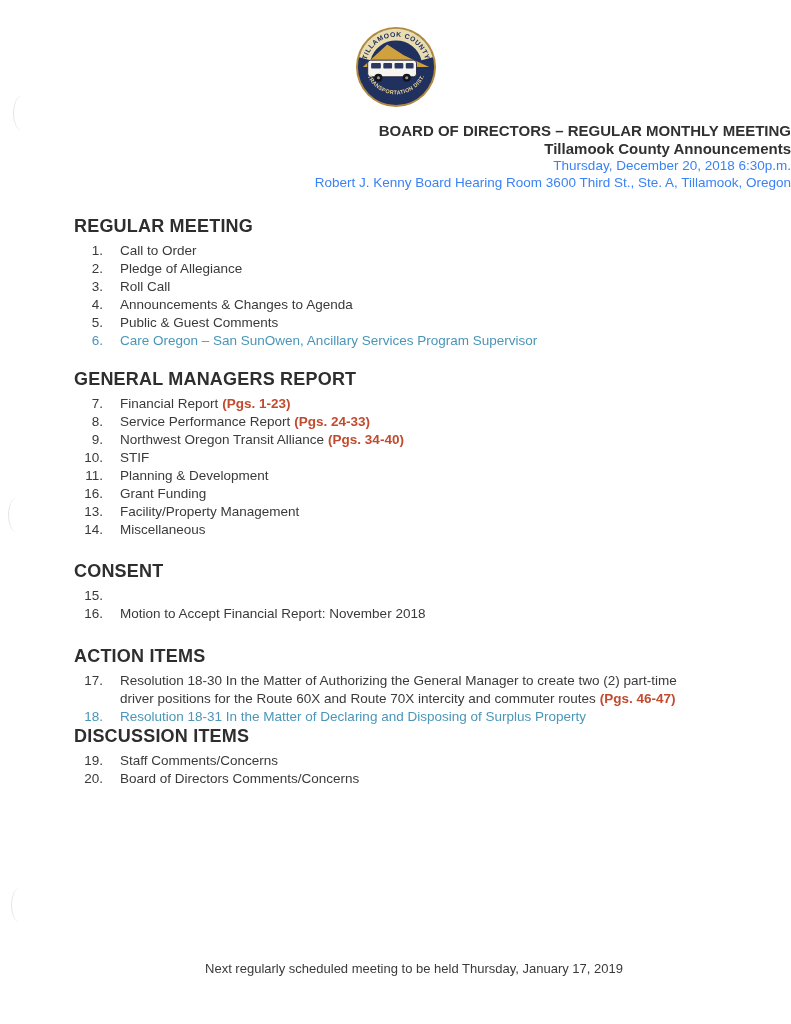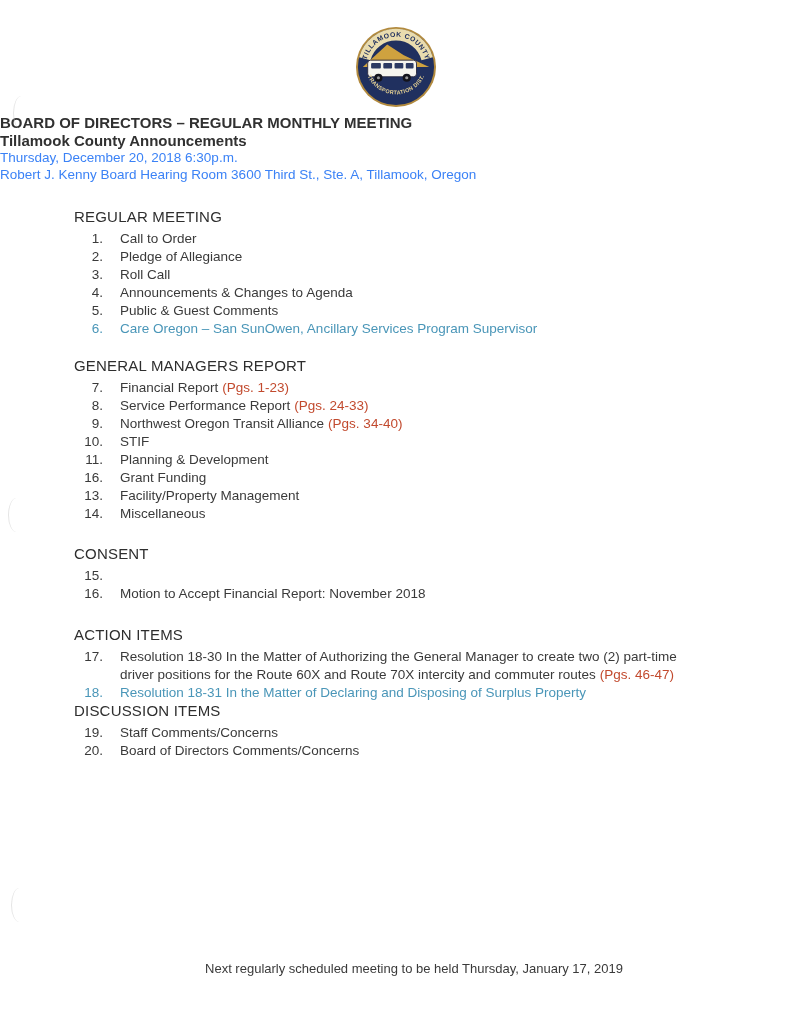--- a/index.html
+++ b/index.html
@@ -8,38 +8,38 @@
     background:#ffffff;
     position:relative;
     font-family:"Liberation Sans", sans-serif;
     color:#3a3a3a;
     overflow:hidden;
   }
   
   .logo-wrap { display:flex; justify-content:center; padding-top:26px; }
   .logo-wrap svg { width:82px; height:82px; }
   
-  .title-block { text-align:left; margin-top:6px; }
+  .title-block { text-align:right; margin-top:14px; }
   .title-main  { font-size:15px; font-weight:bold; color:#313131; line-height:18px; }
   .title-sub   { font-size:15px; font-weight:bold; color:#313131; line-height:17px; }
   .title-date,
   .title-loc   { font-size:13.5px; color:#3b82f6; line-height:17px; }
   
   .content { padding-left:74px; padding-right:40px; }
-  .section-heading { font-size:15px; font-weight:normal; color:#2e2e2e; letter-spacing:.2px; }
+  .section-heading { font-size:18px; font-weight:bold; color:#2e2e2e; letter-spacing:.2px; }
   .sec-1 { margin-top:25px; }
   .sec-2 { margin-top:19px; }
   .sec-3 { margin-top:22px; }
   .sec-4 { margin-top:23px; }
   .sec-5 { }
   ul.items { margin:5px 0 0 0; padding:0; list-style:none; }
   ul.items li { display:flex; font-size:13.5px; line-height:18px; color:#3a3a3a; }
   .num  { flex:0 0 29px; width:29px; text-align:right; }
   .body-txt { margin-left:17px; max-width:592px; }
-  .pages { color:#c24a2e; margin-left:4px; }
+  .pages { color:#c24a2e; margin-left:4px;font-weight:bold; }
   .item-blue, .item-blue .num, .item-blue .t { color:#4a96b8; }
   
   .footer-note {
     position:absolute; top:961px; left:0; right:0;
     text-align:center; font-size:13px; color:#3a3a3a;padding-left:37px;
   }
   
   .scan-mark {
     position:absolute; width:9px; height:34px;
     border-left:1.5px solid #d0d0d0;

